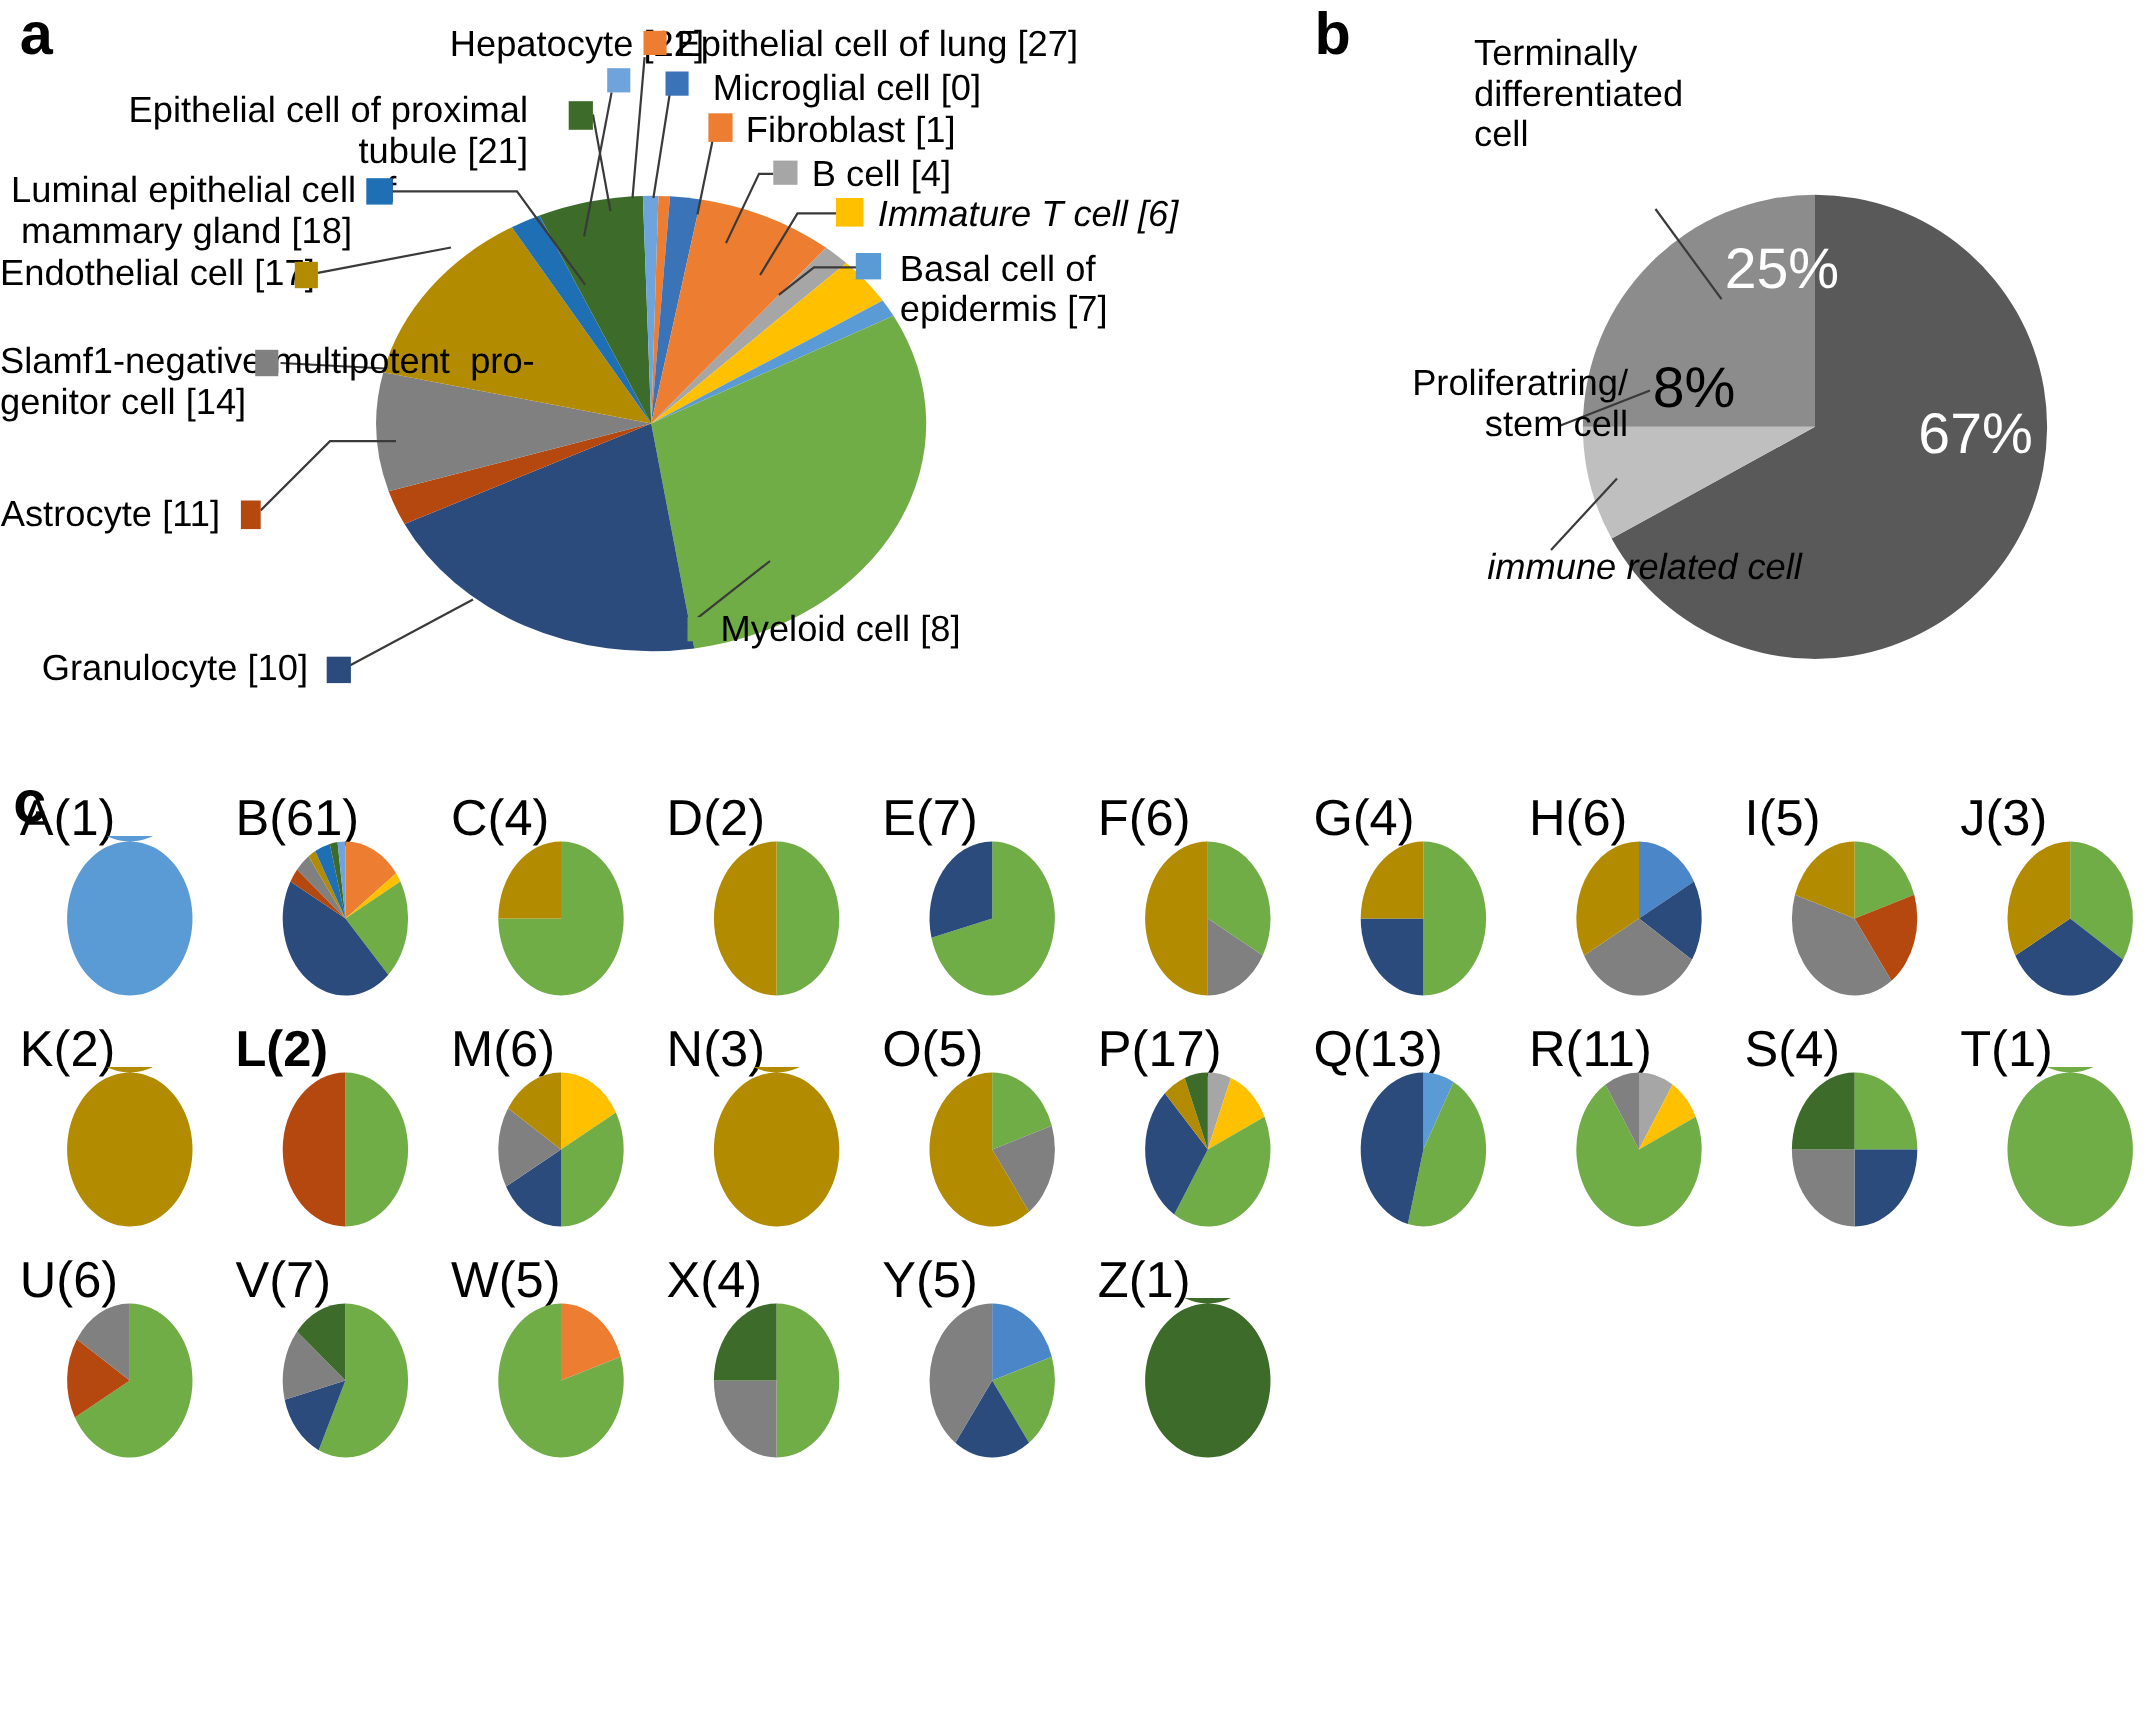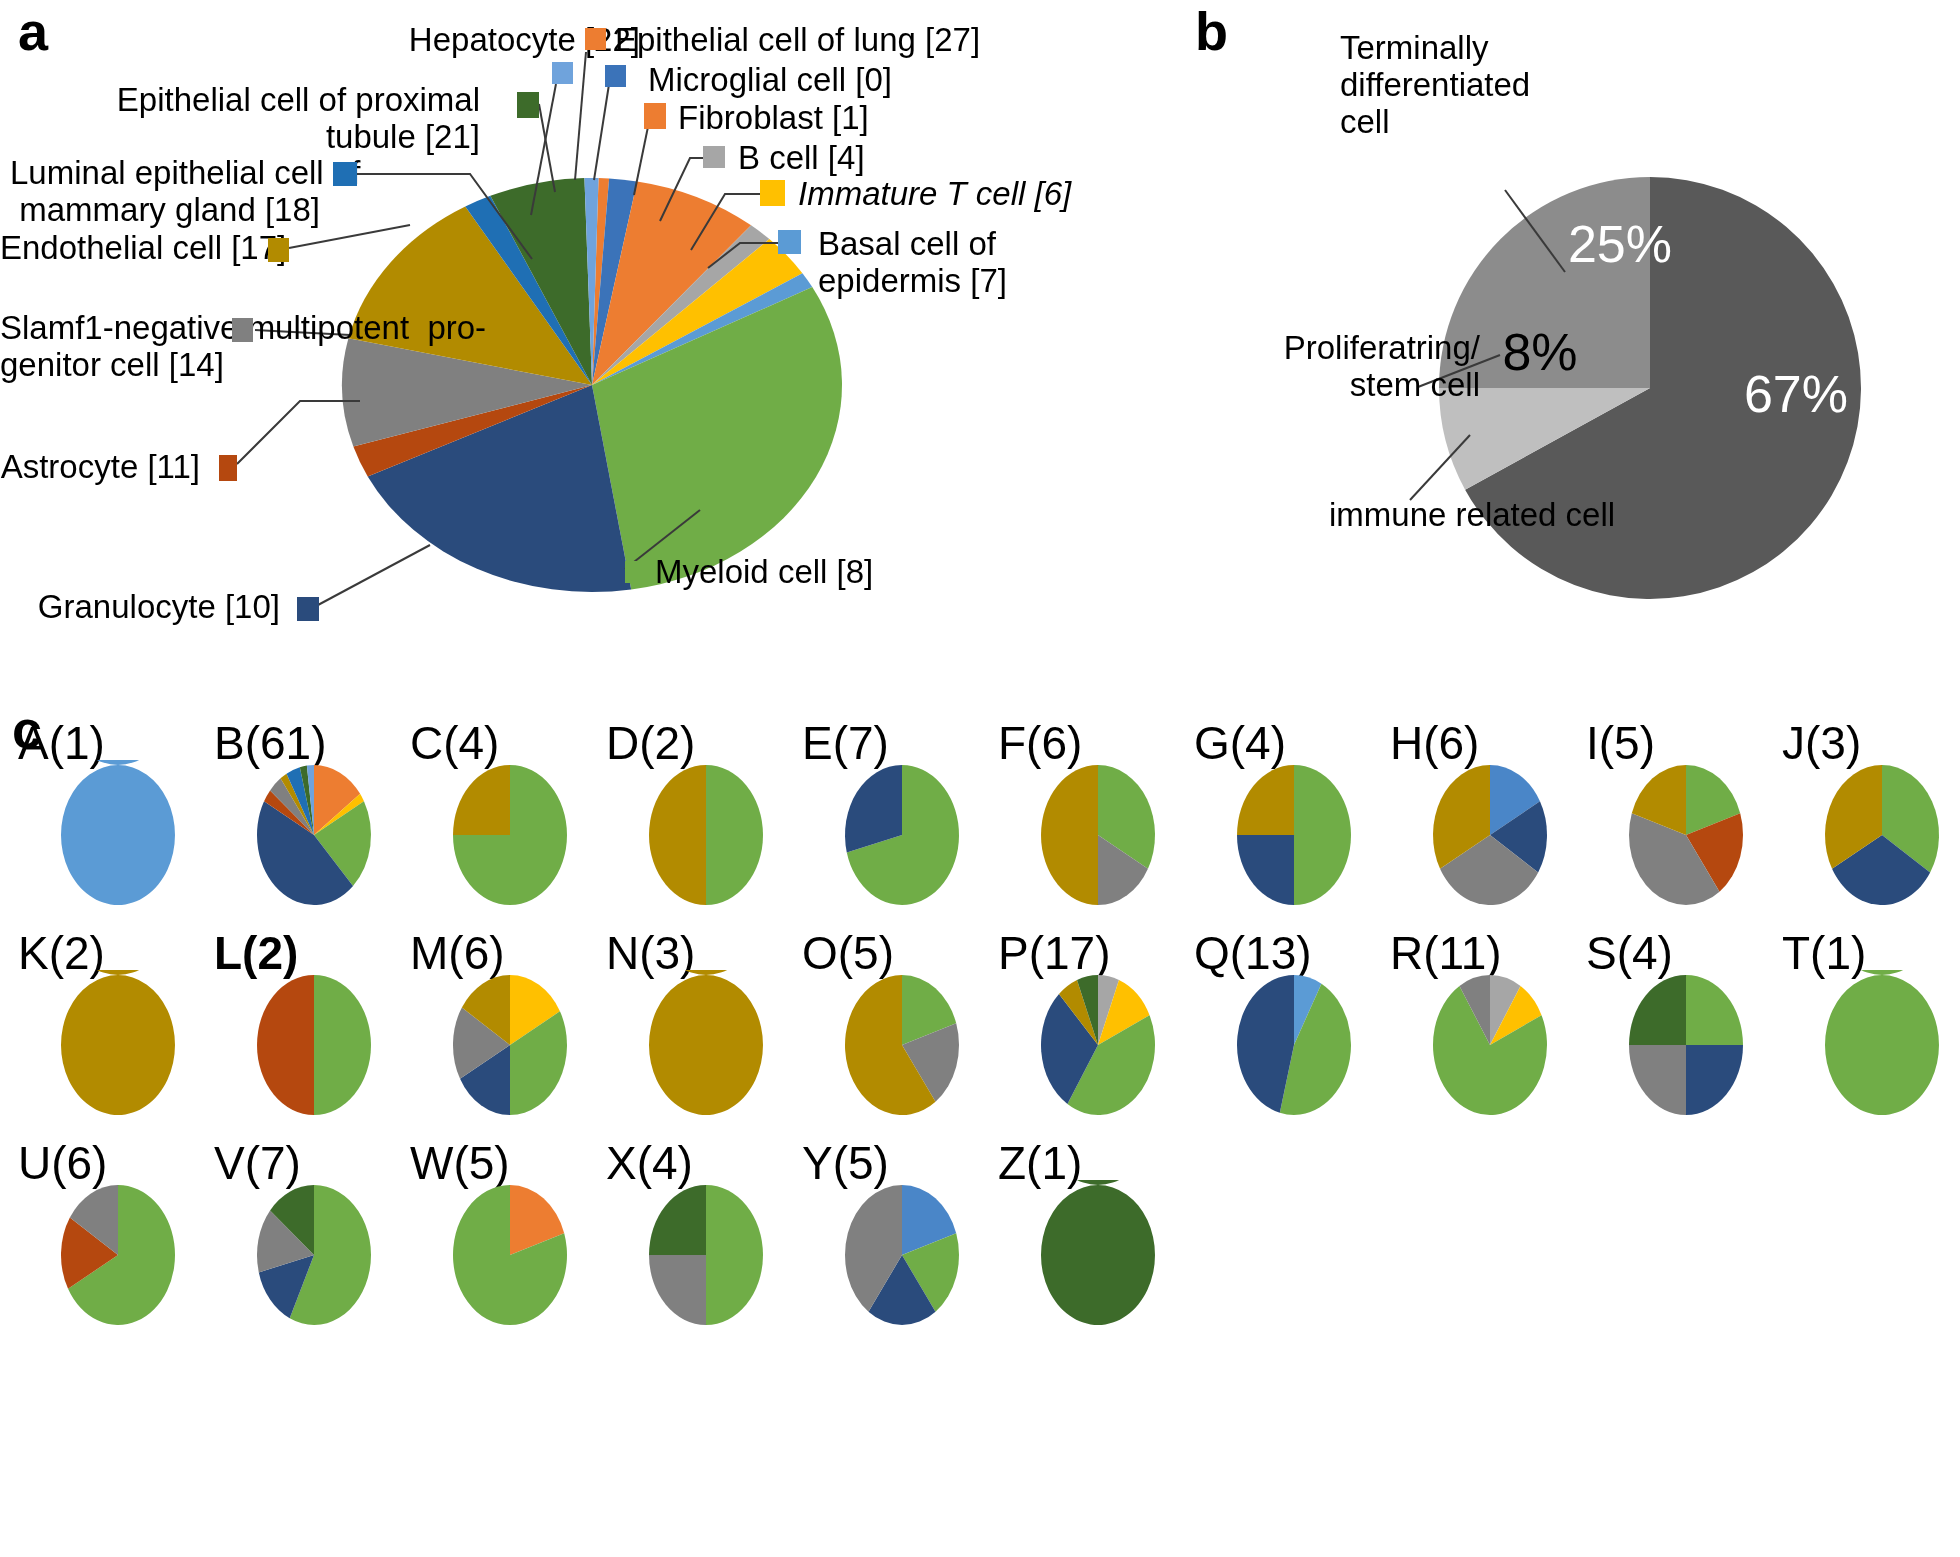--- a/index.html
+++ b/index.html
@@ -115,21 +115,21 @@
       <text x="360" y="370" fill="#000000" font-size="52px" text-anchor="middle" font-family="&quot;Liberation Sans&quot;,&quot;DejaVu Sans&quot;,sans-serif">8%</text>
     </svg>
 
   <div class="lbl r" style="left:-10px;top:330px;width:310px;">Proliferatring/
 stem cell</div>
 
   <div class="lbl" style="left:160px;top:30px;width:290px;">Terminally
 differentiated
 cell</div>
 
-  <div class="lbl" style="left:149px;top:497px;">immune related cell</div>
+  <div class="lbl" style="left:172px;top:497px;font-style:italic;">immune related cell</div>
 </div>
 
 <div id="panelC">
   <div class="panel-letter" style="left:12px;top:12px;">c</div>
   <div id="miniGrid">
       <div class="mini-title" style="left: 18px; top: 30px;">A(1)</div>
       <svg width="200" height="160" class="bsvg" style="left: 18px; top: 70px;">
         <path d="M 100 5 A 57 70 0 1 1 99.99 5 A 57 70 0 1 1 100 5 Z" fill="#5b9bd5"></path>
       </svg>
       <div class="mini-title" style="left: 214px; top: 30px;">B(61)</div>

